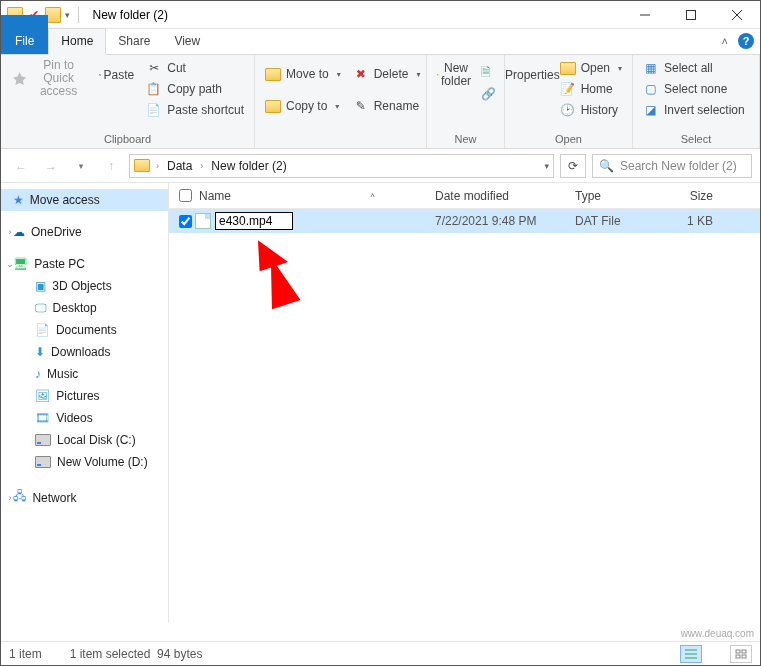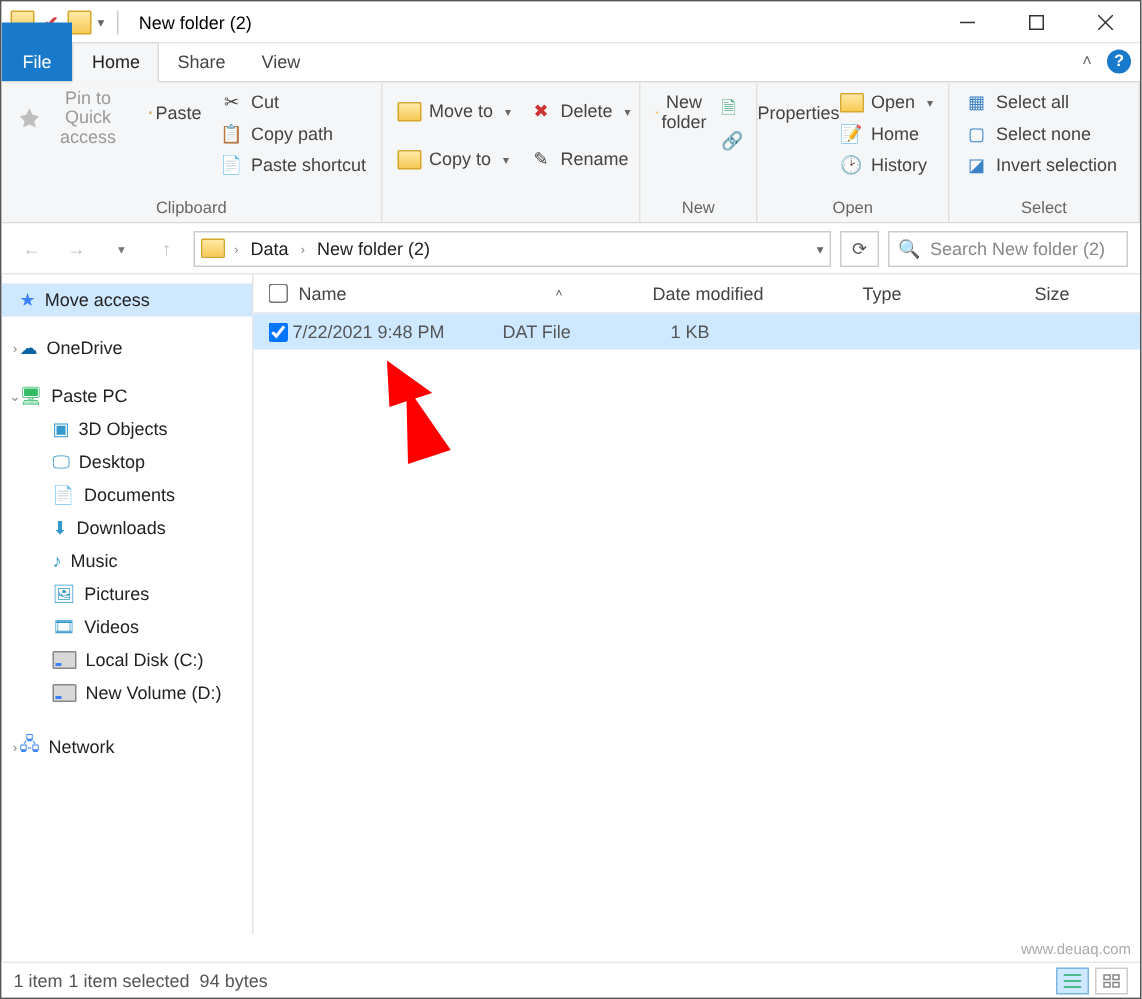--- a/index.html
+++ b/index.html
@@ -71,21 +71,21 @@
 .file-ico::before { content:""; position:absolute; top:0; right:0; width:5px; height:5px; background:#cde; }
 .rename-box { border:1px solid #000; background:#fff; padding:1px 3px; min-width:78px; color:#000; }
 .filerow .cname { width:240px; display:flex; align-items:center; }
 .filerow .cdate { width:140px; color:#555; }
 .filerow .ctype { width:78px; color:#555; }
 .filerow .csize { width:70px; text-align:right; color:#555; padding-right:10px;}
 
 .arrow-pointer { position:absolute; left:246px; top:235px; pointer-events:none; }
 .arrow-pointer svg { width:60px; height:75px; }
 
-.statusbar { position:absolute; bottom:0; left:0; right:0; height:24px; border-top:1px solid #e5e5e5; display:flex; align-items:center; padding:0 8px; color:#555; gap:4px; background:#fff;}
+.statusbar { position:absolute; bottom:0; left:0; right:0; height:24px; border-top:1px solid #e5e5e5; display:flex; align-items:center; padding:0 8px; color:#555; gap:28px; background:#fff;}
 .statusbar .spacer { flex:1; }
 .viewbtn { width:22px; height:18px; border:1px solid #ccc; display:flex; align-items:center; justify-content:center; }
 .viewbtn.active { background:#cde8ff; border-color:#7db7e8;}
 
 .watermark { position:absolute; right:6px; bottom:26px; color:#aaa; font-size:10px; }
 .folder-sm { width:16px; height:13px; background:linear-gradient(#ffe9a6,#f7c955); border:1px solid #d6a628; border-radius:1px; display:inline-block;}
 .drive-ico { width:16px; height:12px; background:#d8d8d8; border:1px solid #888; border-radius:1px; position:relative;}
 .drive-ico::after{content:"";position:absolute;bottom:1px;left:1px;width:4px;height:2px;background:#3b82f6;}
 </style>
 </head>
@@ -367,20 +367,24 @@
         </div>
       <div class="hdr-date">Date modified</div>
       <div class="hdr-type">Type</div>
       <div class="hdr-size">Size</div>
     </div>
 
     <div class="filerow">
       <div class="chk">
           <input type="checkbox" checked="" style="">
         </div>
+      <div class="cname">
+        <span class="file-ico"></span>
+        <span class="rename-box">e430.mp4</span>
+      </div>
       <div class="cdate">7/22/2021 9:48 PM</div>
       <div class="ctype">DAT File</div>
       <div class="csize">1 KB</div>
     </div>
   </div>
 </div>
 
 <div class="arrow-pointer">
   <svg viewBox="0 0 60 75">
       <polygon points="22,0 44,30 32,30 44,70 14,70 26,30 14,30" fill="#ff0000" transform="rotate(-18 30 37)"></polygon>

